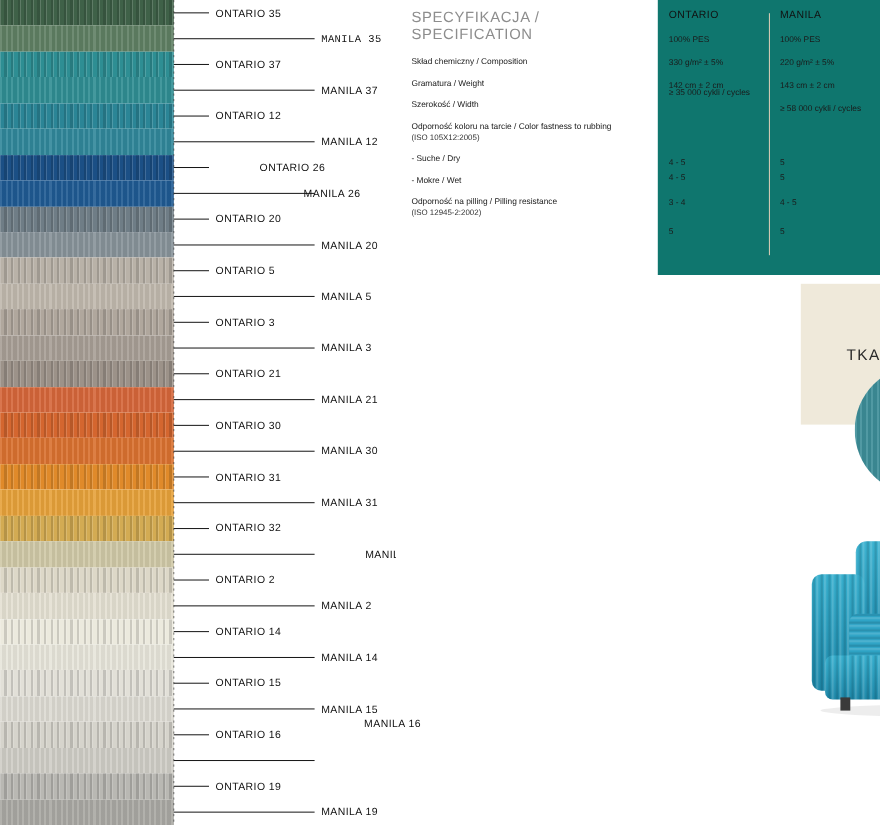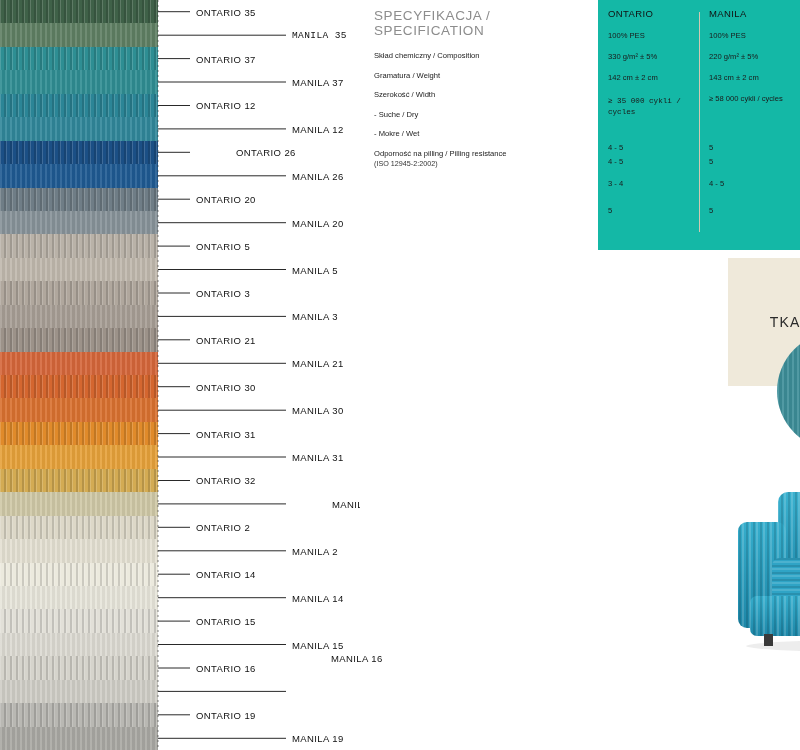--- a/index.html
+++ b/index.html
@@ -117,21 +117,21 @@
     margin-bottom: 8.5px;
   }
   .spec-row .sub {
     display: block;
     font-size: 7.2px;
     color: #333;
   }
   .spec-cols {
     position: relative;
     flex: 1;
-    background: #14b8a6;
+    background: #0f766e;
     display: flex;
   }
   .spec-col {
     width: 50%;
     box-sizing: border-box;
     padding: 8px 8px 0 10px;
     position: relative;
   }
   .spec-col + .spec-col::before {
     content: "";
@@ -345,21 +345,21 @@
         <path d="M158 0 L158 750" stroke="#333" stroke-width="0.6" stroke-dasharray="2 3" fill="none"></path>
       </svg>
     <div id="label-layer">
         <div class="label" style="left: 196px; top: 6.71875px;">ONTARIO 35</div>
         <div class="label" style="left: 292px; top: 30.1562px; font-family: Liberation Mono, monospace;">MANILA 35</div>
         <div class="label" style="left: 196px; top: 53.5938px;">ONTARIO 37</div>
         <div class="label" style="left: 292px; top: 77.0312px;">MANILA 37</div>
         <div class="label" style="left: 196px; top: 100.469px;">ONTARIO 12</div>
         <div class="label" style="left: 292px; top: 123.906px;">MANILA 12</div>
         <div class="label" style="left: 196px; top: 147.344px; margin-left: 40px;">ONTARIO 26</div>
-        <div class="label" style="left: 292px; top: 170.781px;">MANILA 26</div>
+        <div class="label" style="left: 276px; top: 170.781px;">MANILA 26</div>
         <div class="label" style="left: 196px; top: 194.219px;">ONTARIO 20</div>
         <div class="label" style="left: 292px; top: 217.656px;">MANILA 20</div>
         <div class="label" style="left: 196px; top: 241.094px;">ONTARIO 5</div>
         <div class="label" style="left: 292px; top: 264.531px; text-align: center;">MANILA 5</div>
         <div class="label" style="left: 196px; top: 287.969px;">ONTARIO 3</div>
         <div class="label" style="left: 292px; top: 311.406px;">MANILA 3</div>
         <div class="label" style="left: 196px; top: 334.844px;">ONTARIO 21</div>
         <div class="label" style="left: 292px; top: 358.281px;">MANILA 21</div>
         <div class="label" style="left: 196px; top: 381.719px;">ONTARIO 30</div>
         <div class="label" style="left: 292px; top: 405.156px;">MANILA 30</div>
@@ -382,33 +382,34 @@
 
   <div class="right">
 
     <div class="spec">
       <div class="spec-left">
         <div class="spec-title">SPECYFIKACJA / SPECIFICATION</div>
         <div id="spec-rows">
             <div class="spec-row"><span>Skład chemiczny  /  Composition</span></div>
             <div class="spec-row"><span>Gramatura  /  Weight</span></div>
             <div class="spec-row"><span>Szerokość  /  Width</span></div>
+            <div class="spec-row"><span>Odporność koloru na tarcie  /  Color fastness to rubbing</span><span class="sub">(ISO 105X12:2005)</span></div>
             <div class="spec-row"><span>- Suche / Dry</span></div>
             <div class="spec-row"><span>- Mokre / Wet</span></div>
             <div class="spec-row"><span>Odporność na pilling  /  Pilling resistance</span><span class="sub">(ISO 12945-2:2002)</span></div>
           </div>
       </div>
       <div class="spec-cols">
         <div class="spec-col">
           <div class="spec-col-head">ONTARIO</div>
           <div id="spec-col-0"></div>
         <div class="spec-val" style="position: absolute; left: 10px; top: 30px;">100% PES</div>
             <div class="spec-val" style="position: absolute; left: 10px; top: 51px;">330 g/m² ± 5%</div>
             <div class="spec-val" style="position: absolute; left: 10px; top: 72px;">142 cm ± 2 cm</div>
-            <div class="spec-val" style="position: absolute; left: 10px; top: 96px; font-family: Liberation Mono, monospace;">≥ 35 000 cykli / cycles</div>
+            <div class="spec-val" style="position: absolute; left: 10px; top: 78px;">≥ 35 000 cykli / cycles</div>
             <div class="spec-val" style="position: absolute; left: 10px; top: 142px;">4 - 5</div>
             <div class="spec-val" style="position: absolute; left: 10px; top: 156px;">4 - 5</div>
             <div class="spec-val" style="position: absolute; left: 10px; top: 178px;">3 - 4</div>
             <div class="spec-val" style="position: absolute; left: 10px; top: 205px;">5</div>
           </div>
         <div class="spec-col">
           <div class="spec-col-head">MANILA</div>
           <div id="spec-col-1"></div>
         <div class="spec-val" style="position: absolute; left: 10px; top: 30px;">100% PES</div>
             <div class="spec-val" style="position: absolute; left: 10px; top: 51px;">220 g/m² ± 5%</div>

